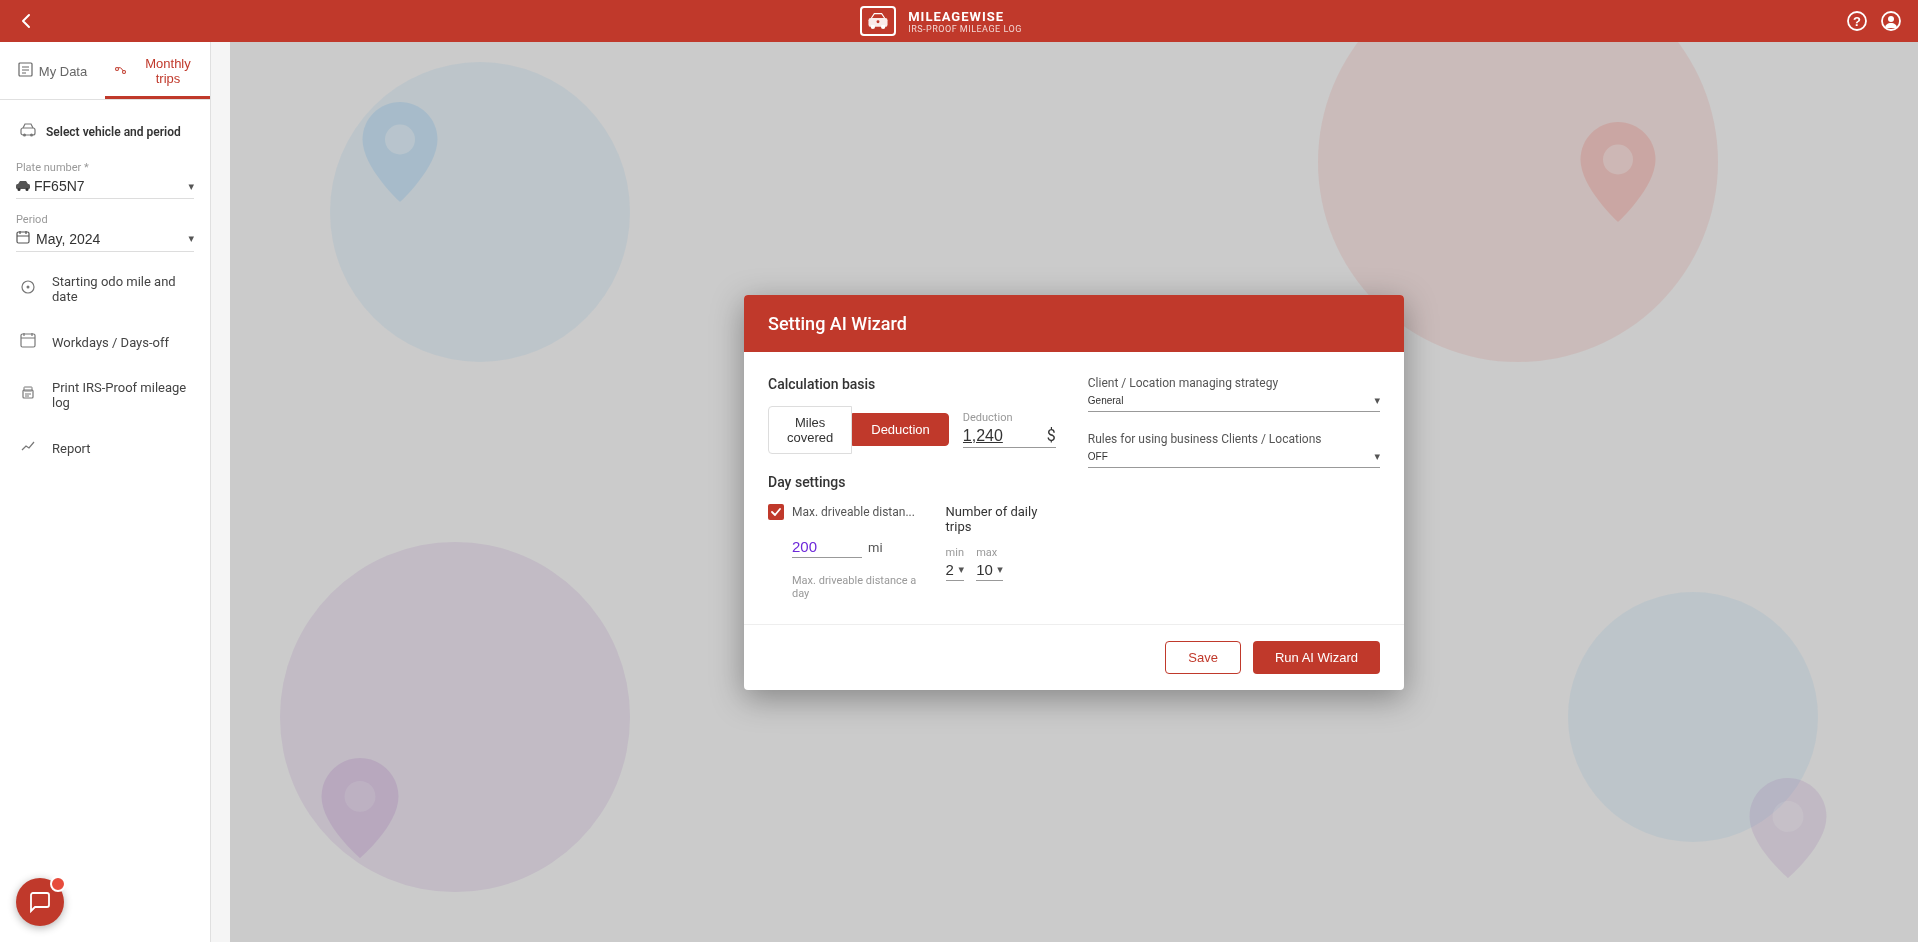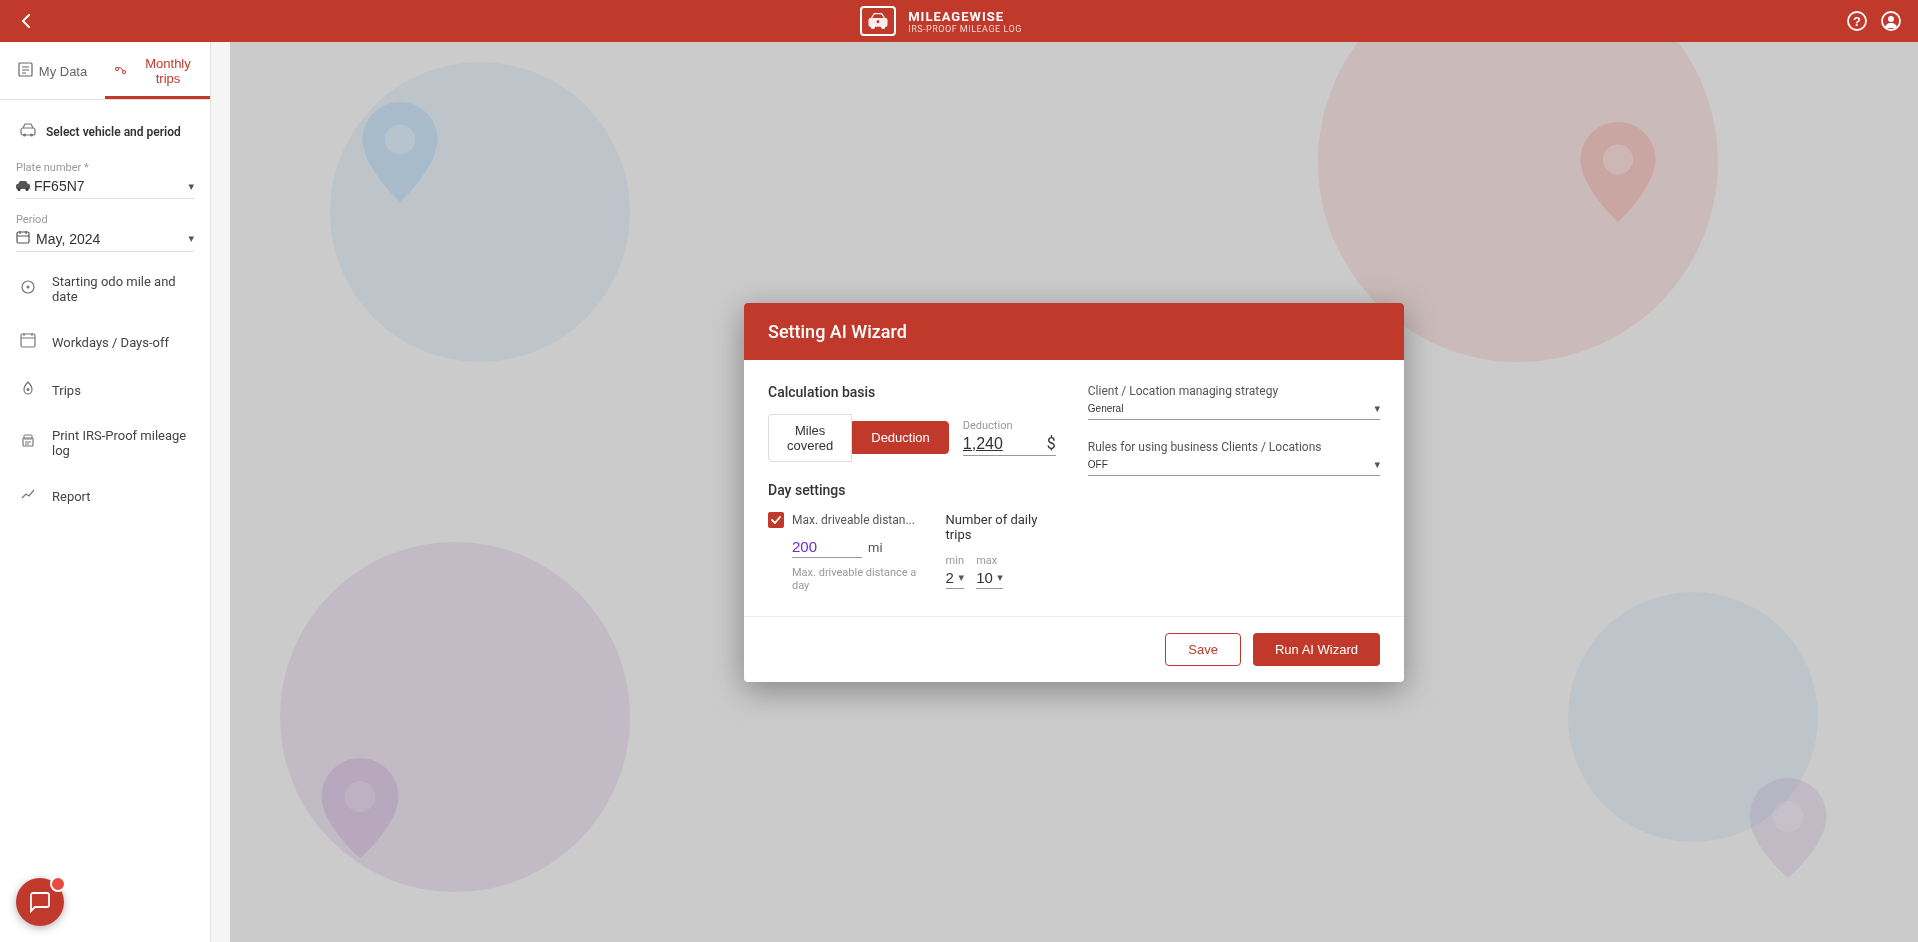--- a/index.html
+++ b/index.html
@@ -126,21 +126,21 @@
     .deduction-label { font-size: 11px; color: #999; margin-bottom: 2px; }
     .deduction-input-wrap { display: flex; align-items: center; border-bottom: 1px solid #999; padding-bottom: 2px; }
     .deduction-input {
       border: none; outline: none; font-size: 16px; width: 80px; background: transparent; color: #333; text-decoration: underline;
     }
     .deduction-currency { font-size: 16px; color: #333; margin-left: 4px; }
 
     
     .day-settings-title { font-size: 14px; font-weight: 500; color: #333; margin-bottom: 14px; }
     .day-row { display: flex; align-items: flex-start; gap: 24px; }
-    .max-drive-section { display: flex; flex-direction: column; gap: 4px; }
+    .max-drive-section { display: flex; flex-direction: column; gap: 12px; }
     .max-drive-row { display: flex; align-items: center; gap: 8px; }
     .checkbox-custom {
       width: 16px; height: 16px; background: #c0392b; border-radius: 2px;
       display: flex; align-items: center; justify-content: center; cursor: pointer; flex-shrink: 0;
     }
     .max-drive-input {
       border: none; border-bottom: 1px solid #999; outline: none;
       width: 70px; font-size: 15px; color: #6d28d9; background: transparent; padding-bottom: 2px;
     }
     .unit-label { font-size: 13px; color: #555; }
@@ -337,29 +337,20 @@
     <div class="sidebar-item">
       <span class="item-icon">
         <svg width="16" height="16" viewBox="0 0 16 16" fill="none">
           <rect x="1" y="2" width="14" height="13" rx="1.5" stroke="#777" stroke-width="1.2"></rect>
           <line x1="4" y1="1" x2="4" y2="4" stroke="#777" stroke-width="1.2"></line>
           <line x1="12" y1="1" x2="12" y2="4" stroke="#777" stroke-width="1.2"></line>
           <line x1="1" y1="6" x2="15" y2="6" stroke="#777" stroke-width="1"></line>
         </svg>
       </span>
       <span>Workdays / Days-off</span>
-    </div>
-    <div class="sidebar-item">
-      <span class="item-icon">
-        <svg width="16" height="16" viewBox="0 0 16 16" fill="none">
-          <path d="M8 2 C8 2 4 6 4 9.5 C4 11.985 5.791 14 8 14 C10.209 14 12 11.985 12 9.5 C12 6 8 2 8 2Z" stroke="#777" stroke-width="1.2" fill="none"></path>
-          <circle cx="8" cy="9.5" r="1.5" fill="#777"></circle>
-        </svg>
-      </span>
-      <span>Trips</span>
     </div>
     <div class="sidebar-item">
       <span class="item-icon">
         <svg width="16" height="16" viewBox="0 0 16 16" fill="none">
           <rect x="3" y="5" width="10" height="8" rx="1" stroke="#777" stroke-width="1.2"></rect>
           <rect x="4" y="2" width="8" height="4" rx="0.5" stroke="#777" stroke-width="1"></rect>
           <line x1="5" y1="9" x2="11" y2="9" stroke="#777" stroke-width="1"></line>
           <line x1="5" y1="11" x2="9" y2="11" stroke="#777" stroke-width="1"></line>
         </svg>
       </span>

